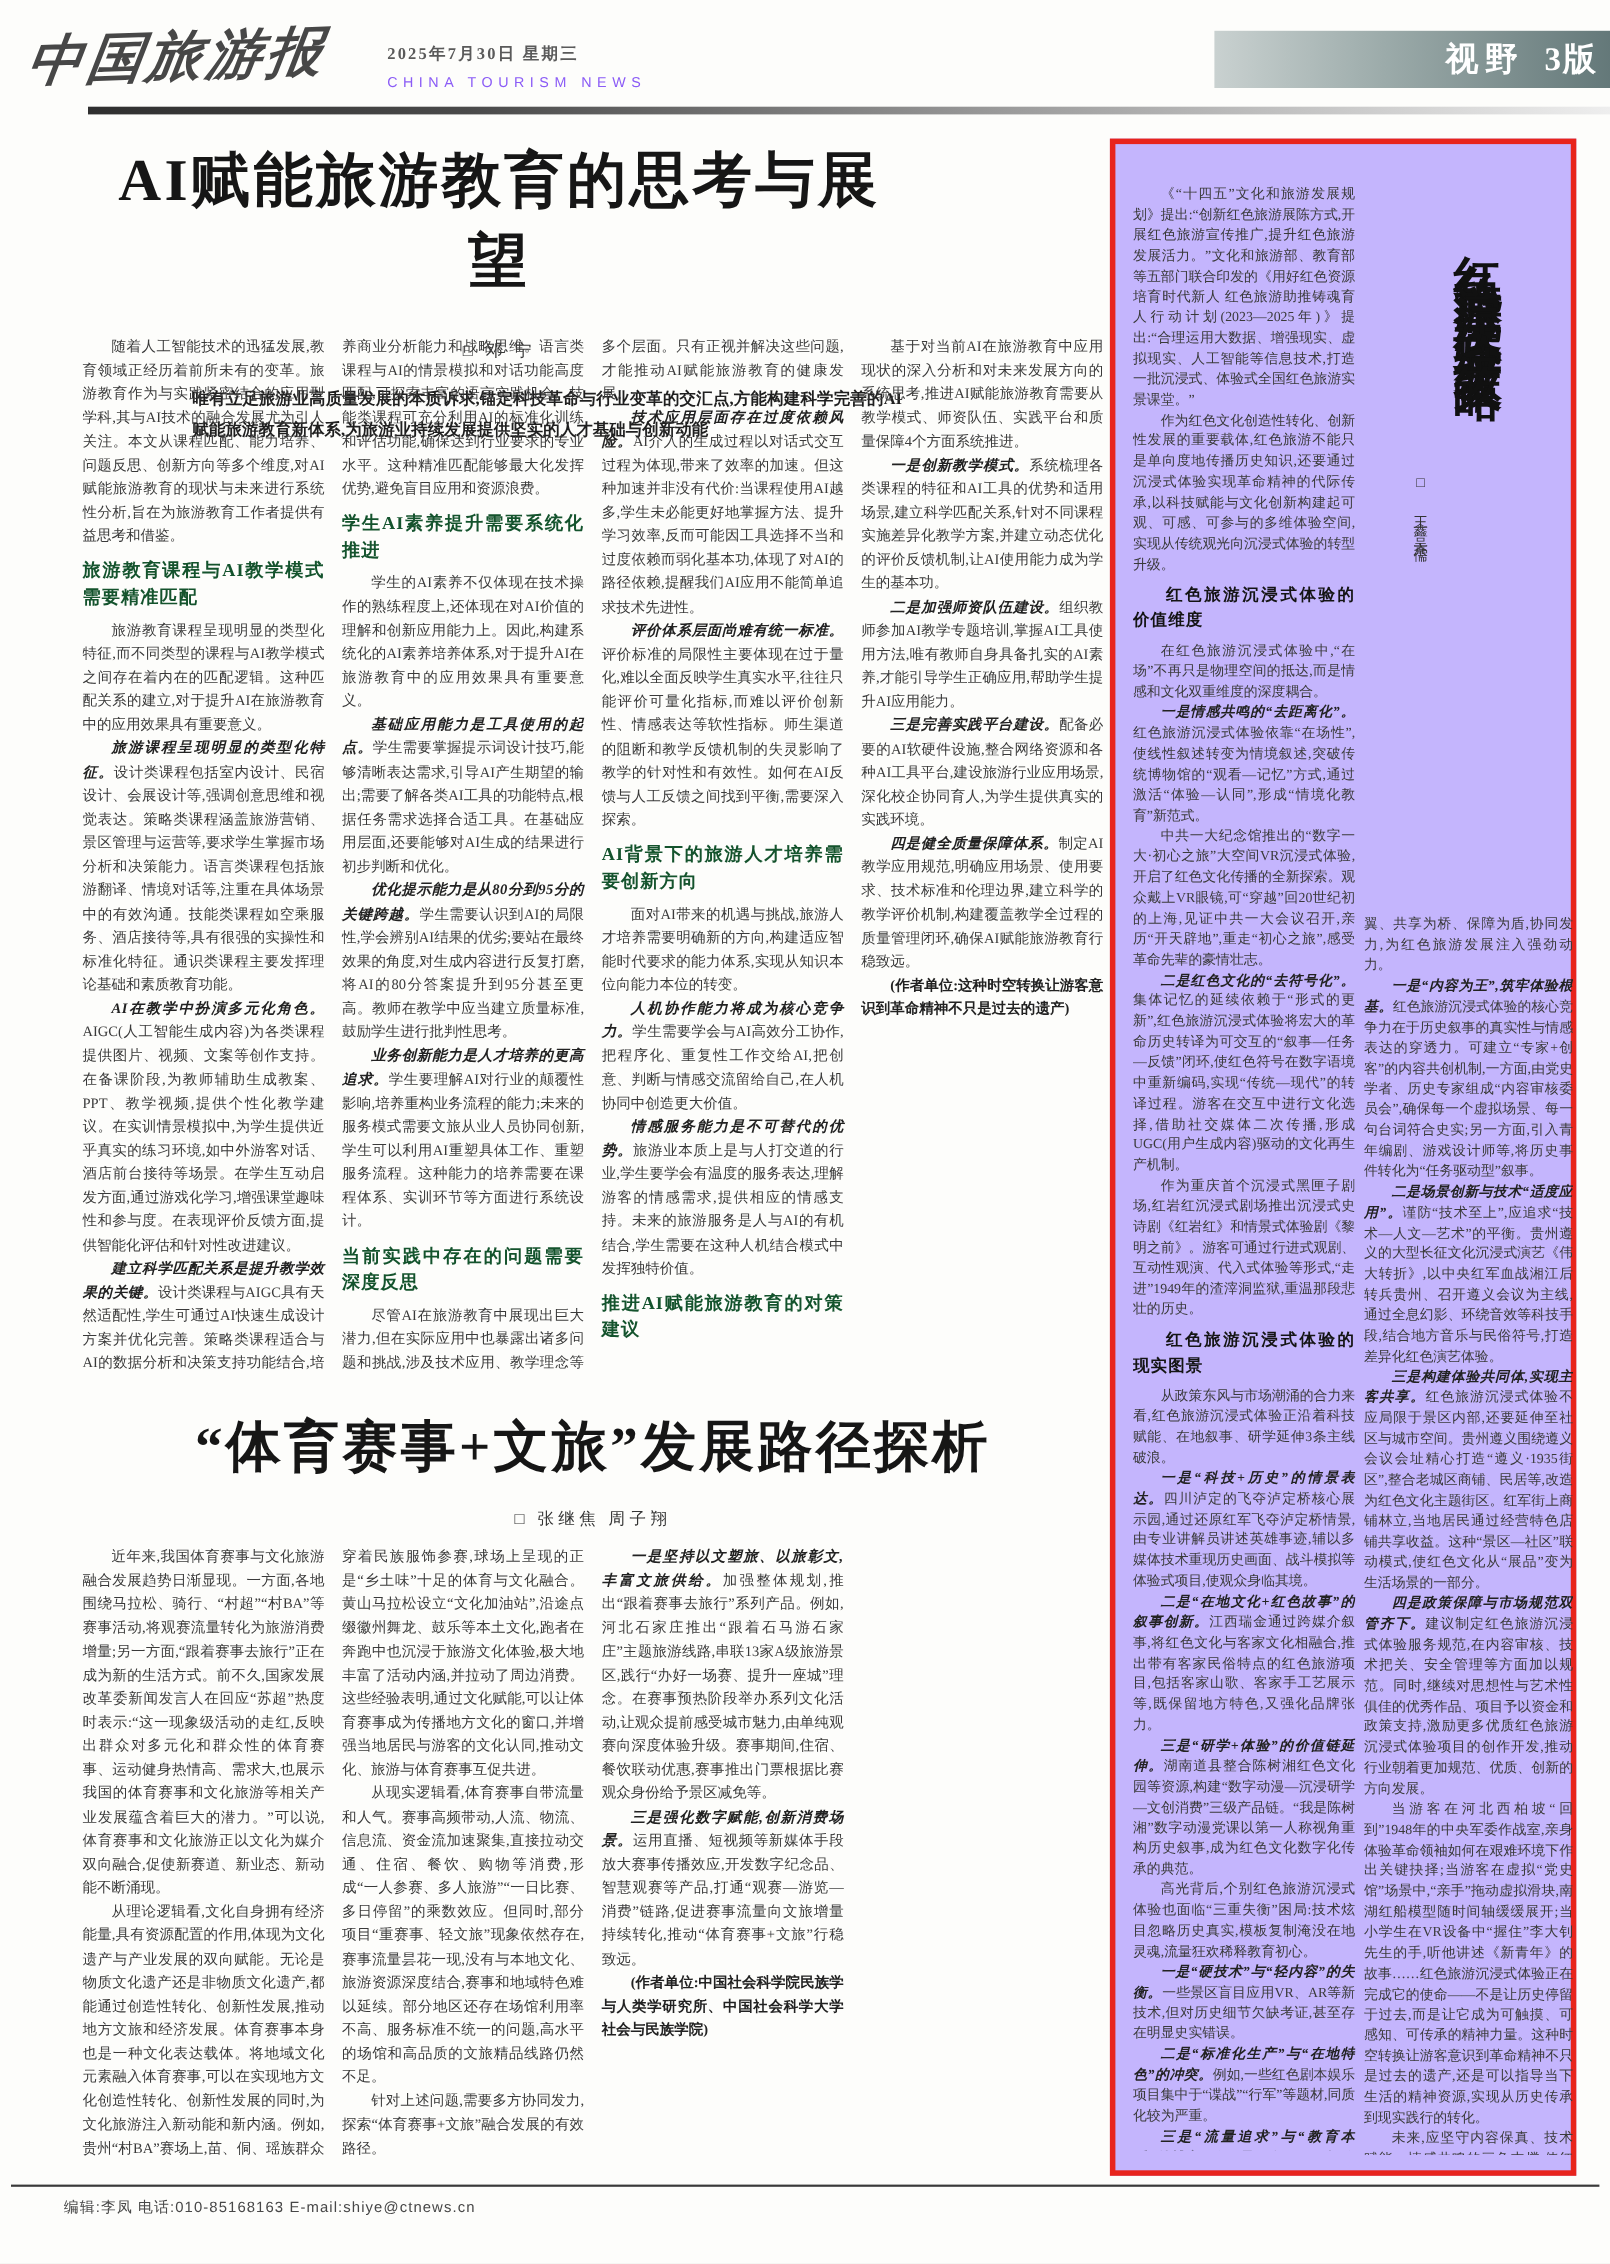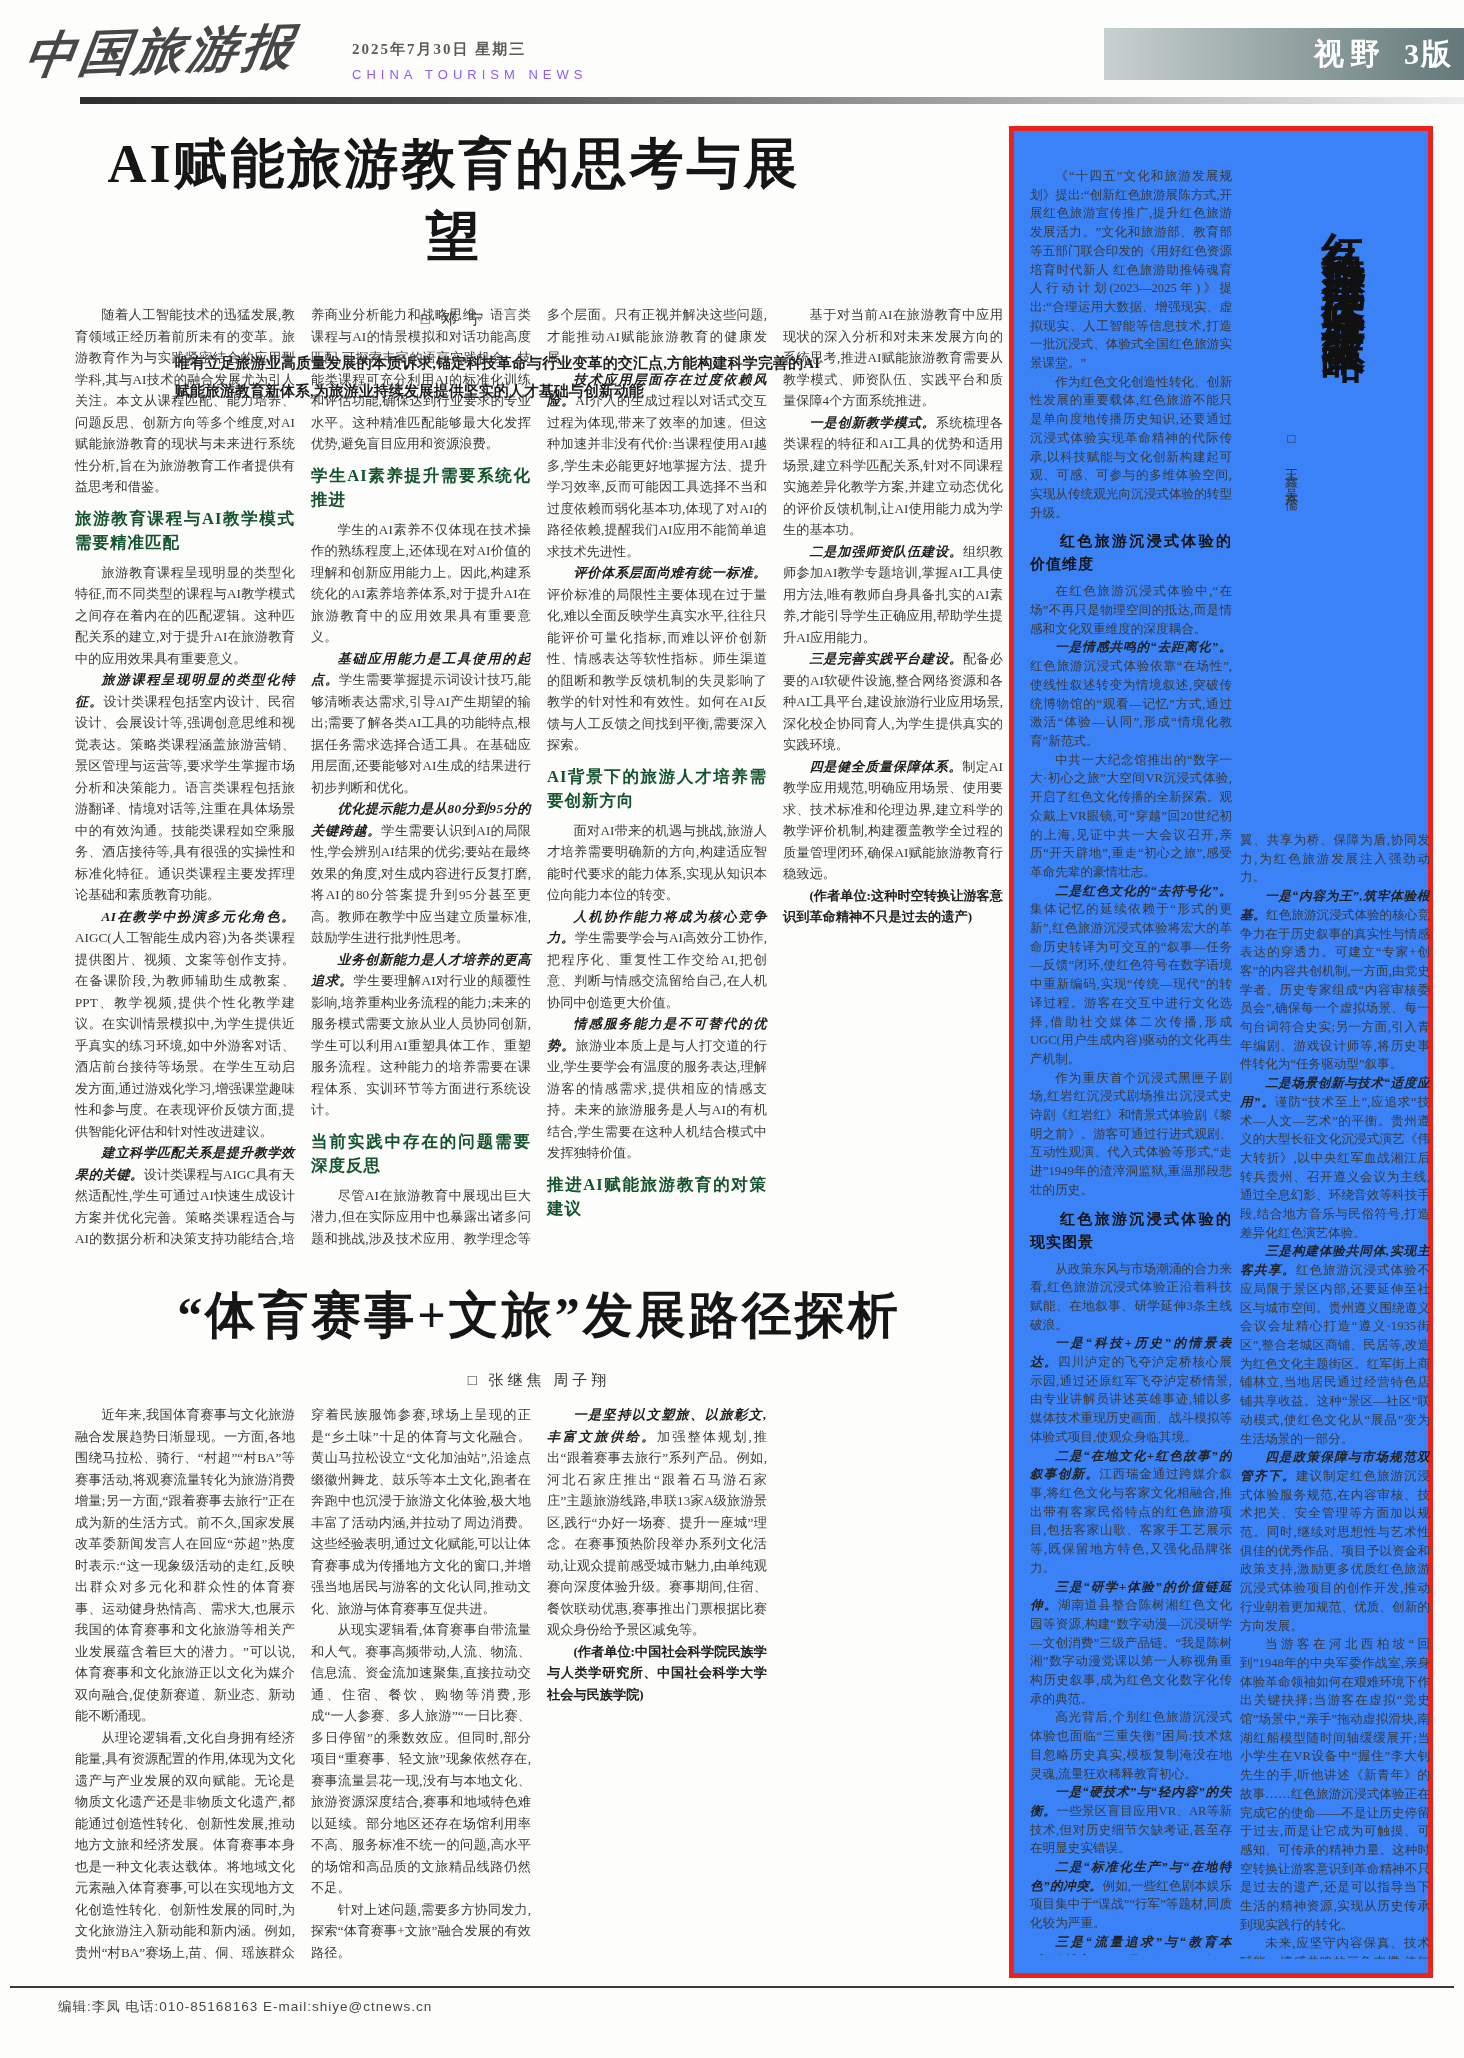--- a/index.html
+++ b/index.html
@@ -42,21 +42,21 @@
   #ai-article .a-body { top:186px; height:958px; column-count:4; font-size:13.2px; line-height:21.5px; }
 
   
   #sports-article { left:75px; top:1282px; width:928px; height:700px; }
   #sports-article .a-title { width:100%; font-size:50px; }
   #sports-article .a-byline { margin-top:22px; }
   #sports-article .a-body { top:122px; height:574px; column-count:4; font-size:13.2px; line-height:21.5px; }
 
   
   #red-article { position:absolute; left:1009px; top:126px; width:424px; height:1852px;
-                 border:5px solid #e8241c; background:#3b82f6; }
+                 border:5px solid #e8241c; background:#c4b5fd; }
   .rb-col { position:absolute; font-size:12.6px; line-height:18.7px; text-align:justify; overflow:hidden; }
   .rb-col p { text-indent:2em; margin:0; }
   .rb-col h4 { font-size:15px; color:#141414; line-height:23px; margin:8px 0 6px; text-indent:2em; letter-spacing:1px; }
   #rb-left  { left:16px;  top:36px;  width:202px; height:1788px; }
   #rb-right { left:226px; top:700px; width:190px; height:1128px; }
   .rb-title { position:absolute; left:300px; top:66px; height:680px; writing-mode:vertical-rl;
               font-size:44px; font-weight:900; color:#111; letter-spacing:9px; }
   .rb-byline { position:absolute; left:268px; top:300px; height:300px; writing-mode:vertical-rl;
                font-size:13px; color:#333; letter-spacing:5px; }
 
@@ -117,20 +117,21 @@
 
   <div class="article" id="sports-article">
     <div class="a-title">“体育赛事+文旅”发展路径探析</div>
     <div class="a-byline">□ 张继焦  周子翔</div>
     <div class="a-body">
         <p>近年来,我国体育赛事与文化旅游融合发展趋势日渐显现。一方面,各地围绕马拉松、骑行、“村超”“村BA”等赛事活动,将观赛流量转化为旅游消费增量;另一方面,“跟着赛事去旅行”正在成为新的生活方式。前不久,国家发展改革委新闻发言人在回应“苏超”热度时表示:“这一现象级活动的走红,反映出群众对多元化和群众性的体育赛事、运动健身热情高、需求大,也展示我国的体育赛事和文化旅游等相关产业发展蕴含着巨大的潜力。”可以说,体育赛事和文化旅游正以文化为媒介双向融合,促使新赛道、新业态、新动能不断涌现。</p>
         <p>从理论逻辑看,文化自身拥有经济能量,具有资源配置的作用,体现为文化遗产与产业发展的双向赋能。无论是物质文化遗产还是非物质文化遗产,都能通过创造性转化、创新性发展,推动地方文旅和经济发展。体育赛事本身也是一种文化表达载体。将地域文化元素融入体育赛事,可以在实现地方文化创造性转化、创新性发展的同时,为文化旅游注入新动能和新内涵。例如,贵州“村BA”赛场上,苗、侗、瑶族群众穿着民族服饰参赛,球场上呈现的正是“乡土味”十足的体育与文化融合。黄山马拉松设立“文化加油站”,沿途点缀徽州舞龙、鼓乐等本土文化,跑者在奔跑中也沉浸于旅游文化体验,极大地丰富了活动内涵,并拉动了周边消费。这些经验表明,通过文化赋能,可以让体育赛事成为传播地方文化的窗口,并增强当地居民与游客的文化认同,推动文化、旅游与体育赛事互促共进。</p>
         <p>从现实逻辑看,体育赛事自带流量和人气。赛事高频带动,人流、物流、信息流、资金流加速聚集,直接拉动交通、住宿、餐饮、购物等消费,形成“一人参赛、多人旅游”“一日比赛、多日停留”的乘数效应。但同时,部分项目“重赛事、轻文旅”现象依然存在,赛事流量昙花一现,没有与本地文化、旅游资源深度结合,赛事和地域特色难以延续。部分地区还存在场馆利用率不高、服务标准不统一的问题,高水平的场馆和高品质的文旅精品线路仍然不足。</p>
         <p>针对上述问题,需要多方协同发力,探索“体育赛事+文旅”融合发展的有效路径。</p>
         <p><b class="ld">一是坚持以文塑旅、以旅彰文,丰富文旅供给。</b>加强整体规划,推出“跟着赛事去旅行”系列产品。例如,河北石家庄推出“跟着石马游石家庄”主题旅游线路,串联13家A级旅游景区,践行“办好一场赛、提升一座城”理念。在赛事预热阶段举办系列文化活动,让观众提前感受城市魅力,由单纯观赛向深度体验升级。赛事期间,住宿、餐饮联动优惠,赛事推出门票根据比赛观众身份给予景区减免等。</p>
+        <p><b class="ld">三是强化数字赋能,创新消费场景。</b>运用直播、短视频等新媒体手段放大赛事传播效应,开发数字纪念品、智慧观赛等产品,打通“观赛—游览—消费”链路,促进赛事流量向文旅增量持续转化,推动“体育赛事+文旅”行稳致远。</p>
         <p class="affil">(作者单位:中国社会科学院民族学与人类学研究所、中国社会科学大学社会与民族学院)</p>
       </div>
   </div>
 
   <div id="red-article">
     <div class="rb-col" id="rb-left">
         <p>《“十四五”文化和旅游发展规划》提出:“创新红色旅游展陈方式,开展红色旅游宣传推广,提升红色旅游发展活力。”文化和旅游部、教育部等五部门联合印发的《用好红色资源 培育时代新人 红色旅游助推铸魂育人行动计划(2023—2025年)》提出:“合理运用大数据、增强现实、虚拟现实、人工智能等信息技术,打造一批沉浸式、体验式全国红色旅游实景课堂。”</p>
         <p>作为红色文化创造性转化、创新性发展的重要载体,红色旅游不能只是单向度地传播历史知识,还要通过沉浸式体验实现革命精神的代际传承,以科技赋能与文化创新构建起可观、可感、可参与的多维体验空间,实现从传统观光向沉浸式体验的转型升级。</p>
         <h4>红色旅游沉浸式体验的价值维度</h4>
         <p>在红色旅游沉浸式体验中,“在场”不再只是物理空间的抵达,而是情感和文化双重维度的深度耦合。</p>

